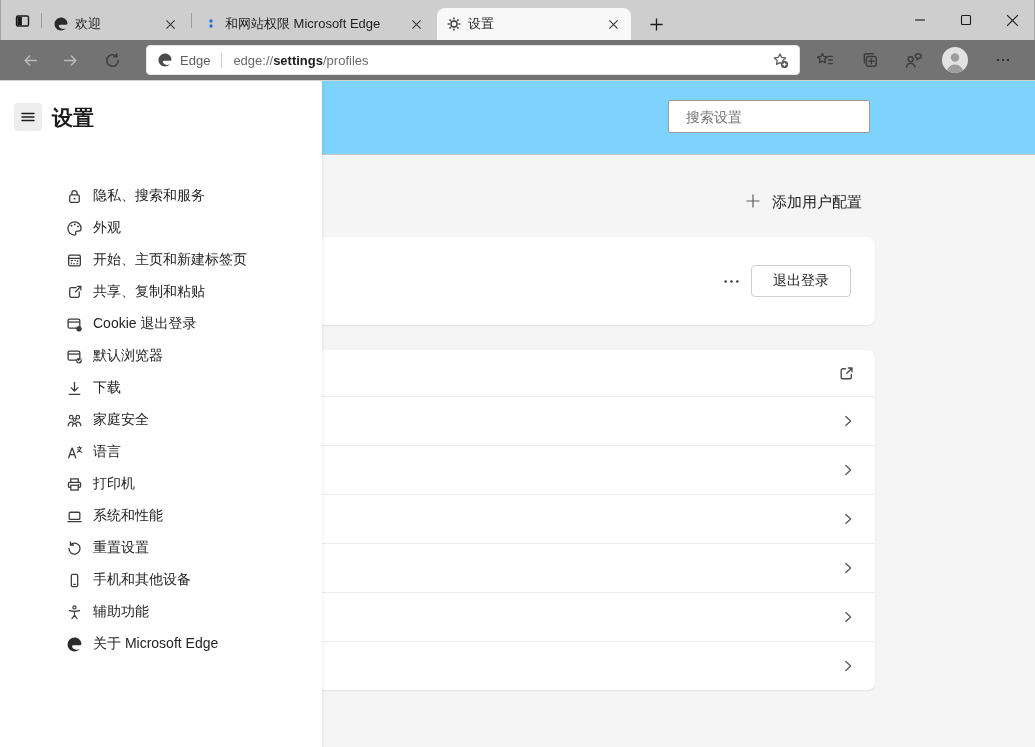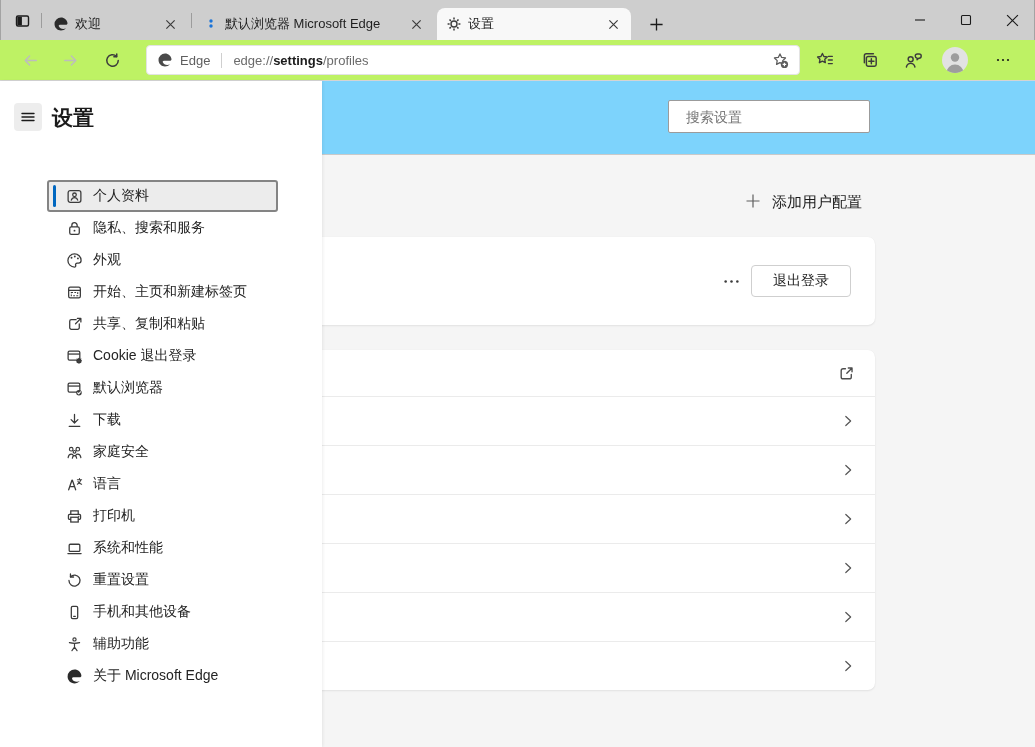--- a/index.html
+++ b/index.html
@@ -20,21 +20,21 @@
   .tab { position:absolute; top:8px; height:32px; display:flex; align-items:center; padding:0 9px; }
   .tab .title { flex:1; font-size:13px; color:#1f1f1f; white-space:nowrap; overflow:hidden; margin:0 6px; }
   .tab.active { background:#f8f8f8; border-radius:8px 8px 0 0; }
   .tab-close { width:18px; height:18px; display:flex; align-items:center; justify-content:center; border-radius:4px; flex:none; }
   .favicon { width:16px; height:16px; flex:none; }
   .newtab-btn { position:absolute; left:644px; top:12px; width:24px; height:24px; display:flex; align-items:center; justify-content:center; }
   .win-controls { position:absolute; right:0; top:0; height:40px; display:flex; }
   .win-btn { width:46px; height:40px; display:flex; align-items:center; justify-content:center; }
 
   
-  .toolbar { position:absolute; left:0; top:40px; width:100%; height:41px; background:#bef264; border-bottom:1px solid #d4d4d4; }
+  .toolbar { position:absolute; left:0; top:40px; width:100%; height:41px; background:#737373; border-bottom:1px solid #d4d4d4; }
   .nav-btn { position:absolute; top:6px; width:28px; height:28px; display:flex; align-items:center; justify-content:center; border-radius:4px; }
   .addressbar { position:absolute; left:146px; top:5px; width:654px; height:30px; background:#fff; border:1px solid #e3e3e3; border-radius:4px; display:flex; align-items:center; padding:0 6px 0 10px; }
   .addressbar .site-badge { font-size:13px; color:#5f5f5f; margin-left:7px; }
   .ab-sep { width:1px; height:15px; background:#cfcfcf; margin:0 11px; }
   .url { font-size:13px; white-space:nowrap;text-align:right; }
   .url .dim { color:#6b6b6b; }
   .url .hl { color:#1b1b1b; font-weight:700; }
   .ab-spacer { flex:1; }
   .ab-fav-btn { width:26px; height:26px; display:flex; align-items:center; justify-content:center; }
 
@@ -92,21 +92,21 @@
           </svg>
       </span>
     </div>
     <div class="tabstrip-sep" style="left:191px"></div>
 
     <div class="tab" style="left:194px; width:240px;">
       <svg class="favicon" viewBox="0 0 16 16">
         <circle cx="8" cy="5" r="1.7" fill="#1a73d8"></circle>
           <circle cx="8" cy="10" r="1.7" fill="#1a73d8"></circle>
       </svg>
-      <span class="title">默认浏览器 Microsoft Edge</span>
+      <span class="title">和网站权限 Microsoft Edge</span>
       <span class="tab-close">
         <svg width="11" height="11" viewBox="0 0 12 12">
             <path d="M1.5 1.5l9 9M10.5 1.5l-9 9" stroke="#3c3c3c" stroke-width="1.3"></path>
           </svg>
       </span>
     </div>
 
     <div class="tab active" style="left:437px; width:194px;">
       <svg class="favicon" viewBox="0 0 16 16">
         <circle cx="8" cy="8" r="3" fill="none" stroke="#3c3c3c" stroke-width="1.4"></circle>
@@ -295,28 +295,20 @@
 
     <div class="overlay">
       <div class="hamburger-btn">
         <svg width="16" height="16" viewBox="0 0 16 16">
           <path d="M2 4.5h12M2 8h12M2 11.5h12" stroke="#1b1b1b" stroke-width="1.4" stroke-linecap="round"></path>
         </svg>
       </div>
       <div class="panel-title">设置</div>
 
       <ul class="nav">
-        <li class="nav-item selected">
-          <svg width="17" height="17" viewBox="0 0 16 16">
-            <rect x="2" y="2.5" width="12" height="11" rx="2" fill="none" stroke="#3b3b3b" stroke-width="1.2"></rect>
-            <circle cx="8" cy="6.4" r="1.7" fill="none" stroke="#3b3b3b" stroke-width="1.2"></circle>
-            <path d="M5 11.4c.5-1.6 1.7-2.3 3-2.3s2.5.7 3 2.3" fill="none" stroke="#3b3b3b" stroke-width="1.2" stroke-linecap="round"></path>
-          </svg>
-          <span class="lbl">个人资料</span>
-        </li>
         <li class="nav-item">
           <svg width="17" height="17" viewBox="0 0 16 16">
             <rect x="3.5" y="6.5" width="9" height="7" rx="1.5" fill="none" stroke="#3b3b3b" stroke-width="1.2"></rect>
             <path d="M5.5 6.5V5a2.5 2.5 0 0 1 5 0v1.5" fill="none" stroke="#3b3b3b" stroke-width="1.2"></path>
             <circle cx="8" cy="10" r=".9" fill="#3b3b3b"></circle>
           </svg>
           <span class="lbl">隐私、搜索和服务</span>
         </li>
         <li class="nav-item">
           <svg width="17" height="17" viewBox="0 0 16 16">

